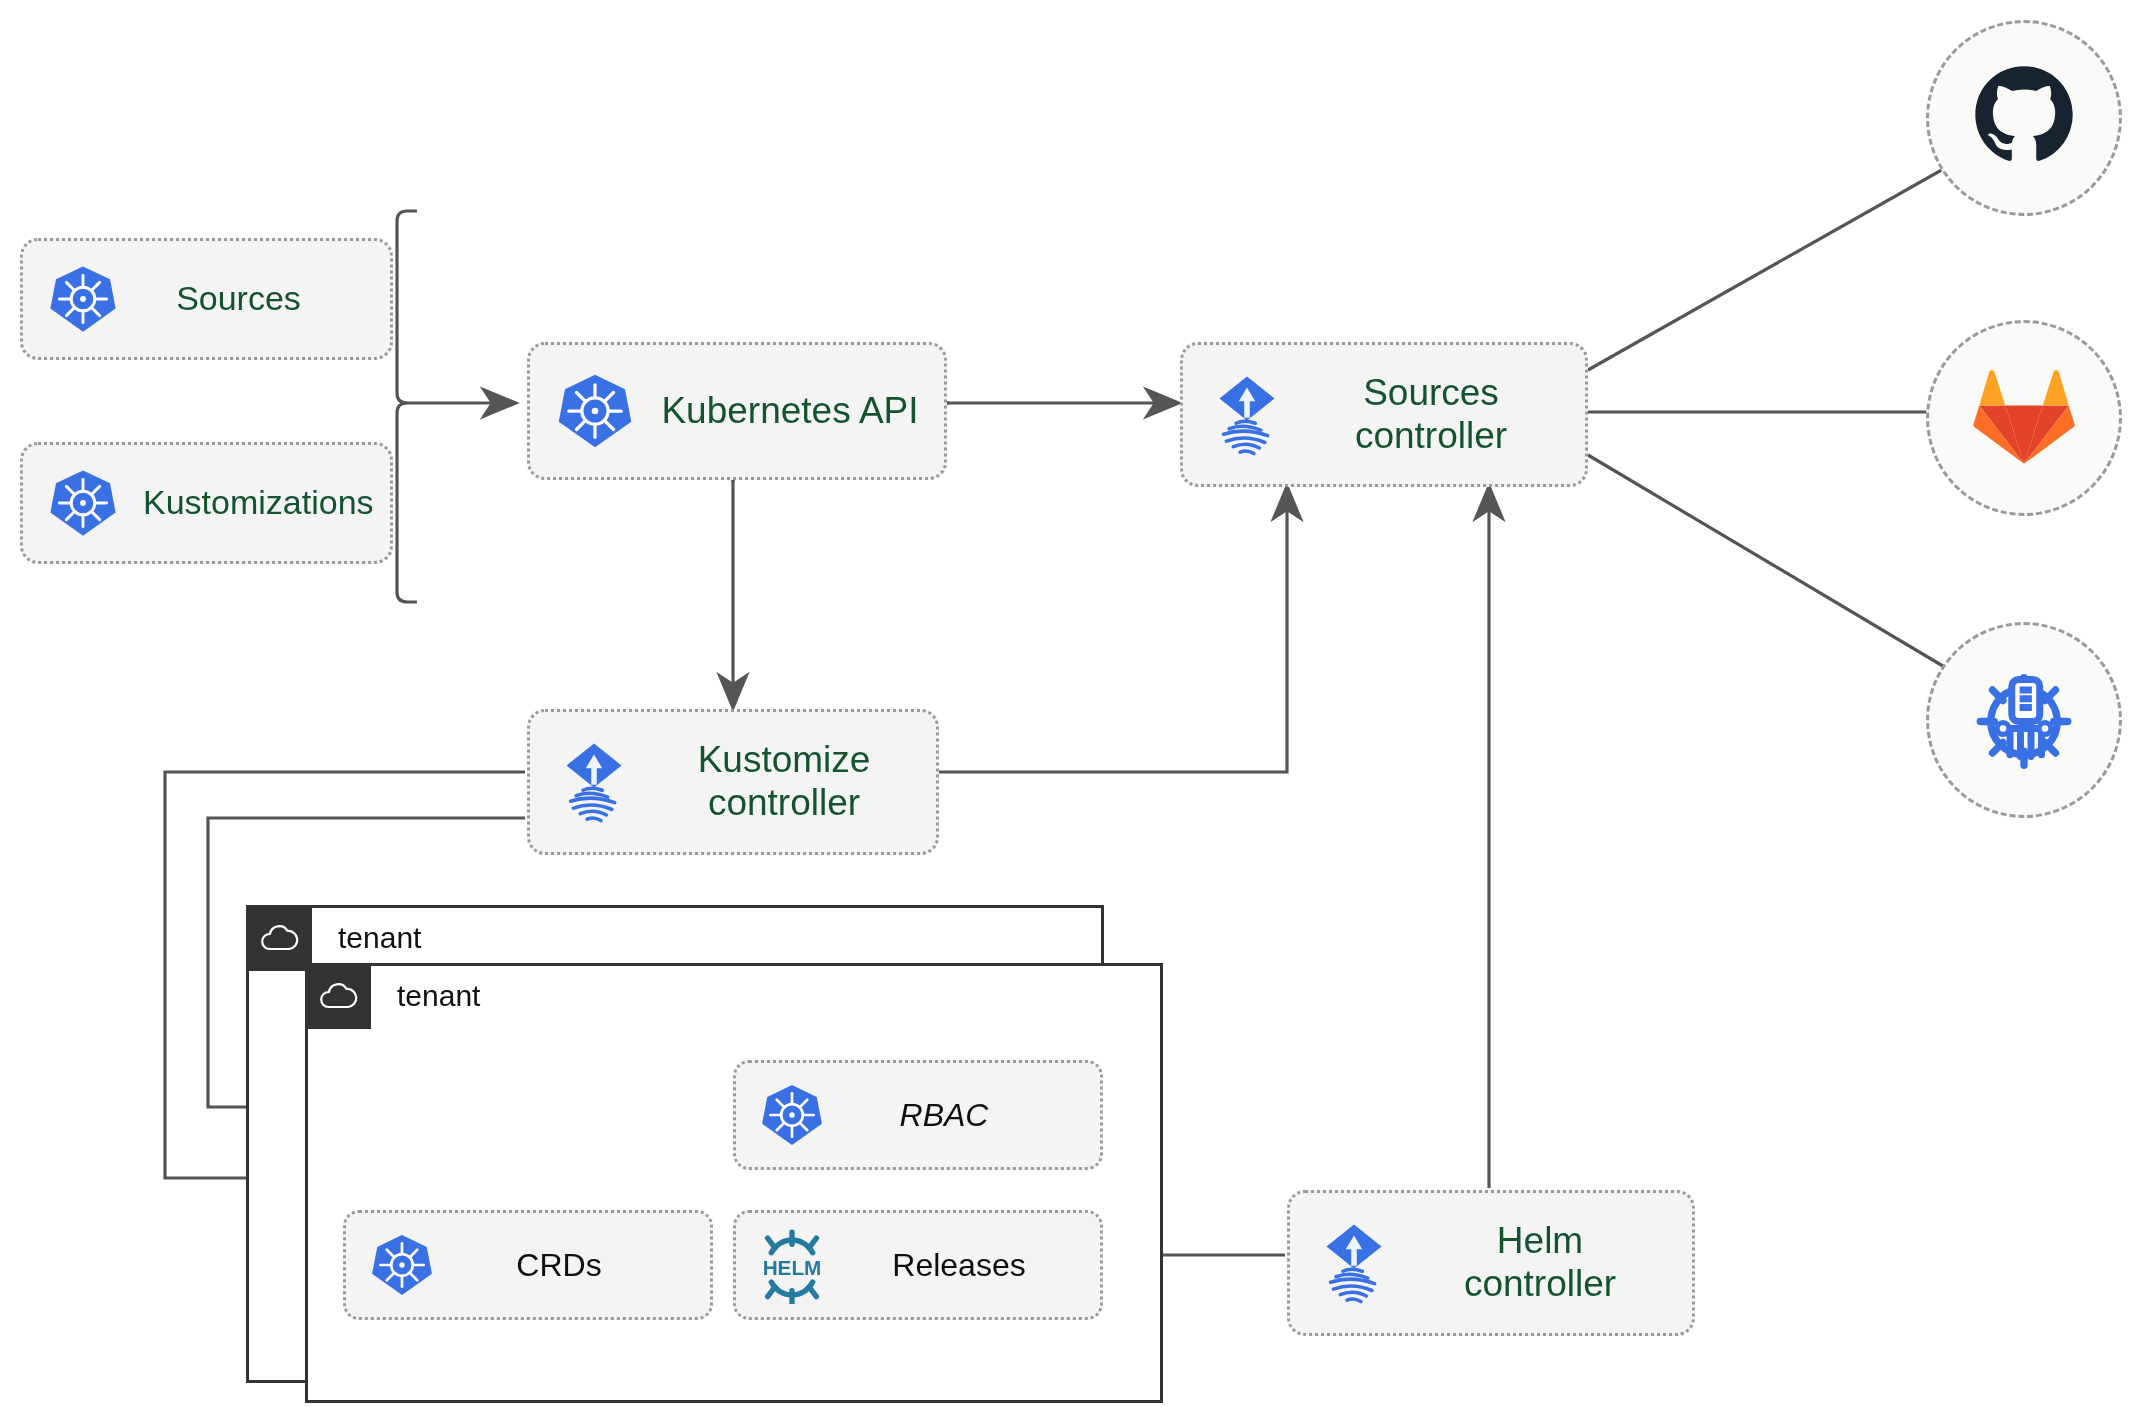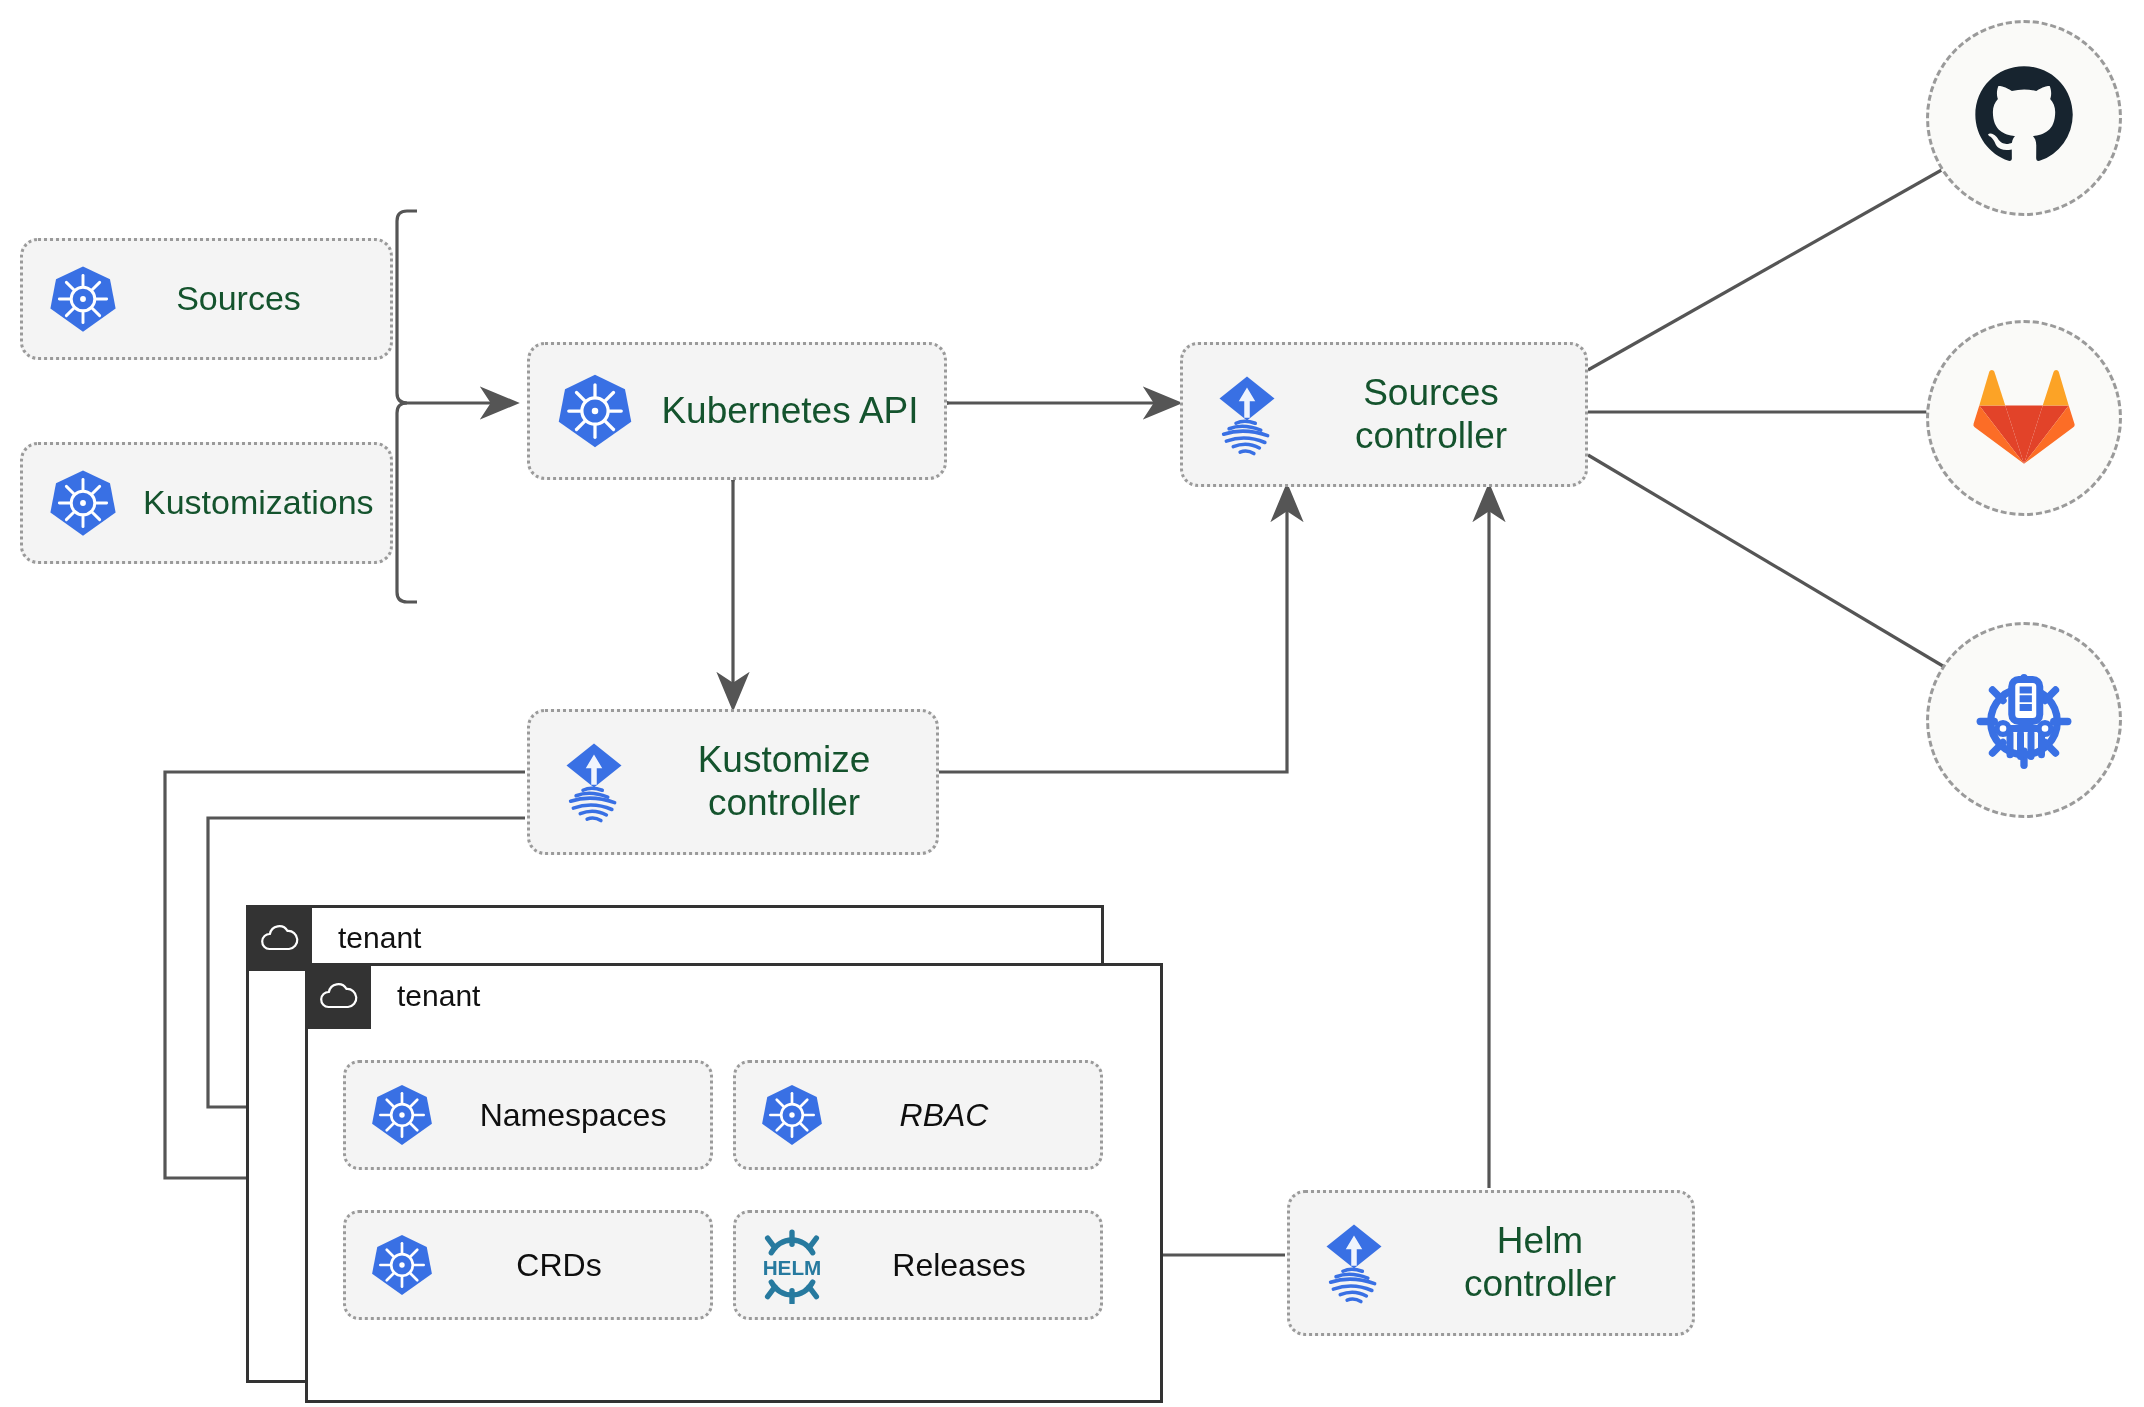--- a/index.html
+++ b/index.html
@@ -335,40 +335,20 @@
     <div class="tenant-head">
       <span class="tenant-badge">
         <svg width="40" height="30" viewBox="0 0 40 28" aria-hidden="true">
           <path d="M10.5,25 a7.5,7.5 0 0 1 0.4,-15 a9.5,9.5 0 0 1 17.6,-3 a6.8,6.8 0 0 1 1.5,18 Z" fill="none" stroke="#ffffff" stroke-width="2.2" stroke-linejoin="round"></path>
         </svg>
       </span>
       <span class="tenant-name">tenant</span>
     </div>
   </div>
 
-  <div class="res" style="left:343px; top:1060px; width:370px; height:110px;">
-    <span class="ico" style="width:112px;">
-      <svg width="66" height="66" viewBox="0 0 64 64" aria-hidden="true">
-        <polygon points="32,3 56,14.5 61,40.5 32,61 3,40.5 8,14.5" fill="#3970E4"></polygon>
-        <g fill="none" stroke="#ffffff" stroke-width="2.6" stroke-linecap="round">
-          <circle cx="32" cy="32" r="10.5"></circle>
-          <circle cx="32" cy="32" r="2.6" fill="#ffffff" stroke="none"></circle>
-          <line x1="32" y1="11" x2="32" y2="21.2"></line>
-          <line x1="32" y1="42.8" x2="32" y2="53"></line>
-          <line x1="11" y1="32" x2="21.2" y2="32"></line>
-          <line x1="42.8" y1="32" x2="53" y2="32"></line>
-          <line x1="17.2" y1="17.2" x2="24.5" y2="24.5"></line>
-          <line x1="39.5" y1="39.5" x2="46.8" y2="46.8"></line>
-          <line x1="46.8" y1="17.2" x2="39.5" y2="24.5"></line>
-          <line x1="24.5" y1="39.5" x2="17.2" y2="46.8"></line>
-        </g>
-      </svg>
-    </span>
-    <span class="lbl" style="padding-right:22px;">Namespaces</span>
-  </div>
 
   <div class="res" style="left:733px; top:1060px; width:370px; height:110px;">
     <span class="ico" style="width:112px;">
       <svg width="66" height="66" viewBox="0 0 64 64" aria-hidden="true">
         <polygon points="32,3 56,14.5 61,40.5 32,61 3,40.5 8,14.5" fill="#3970E4"></polygon>
         <g fill="none" stroke="#ffffff" stroke-width="2.6" stroke-linecap="round">
           <circle cx="32" cy="32" r="10.5"></circle>
           <circle cx="32" cy="32" r="2.6" fill="#ffffff" stroke="none"></circle>
           <line x1="32" y1="11" x2="32" y2="21.2"></line>
           <line x1="32" y1="42.8" x2="32" y2="53"></line>

